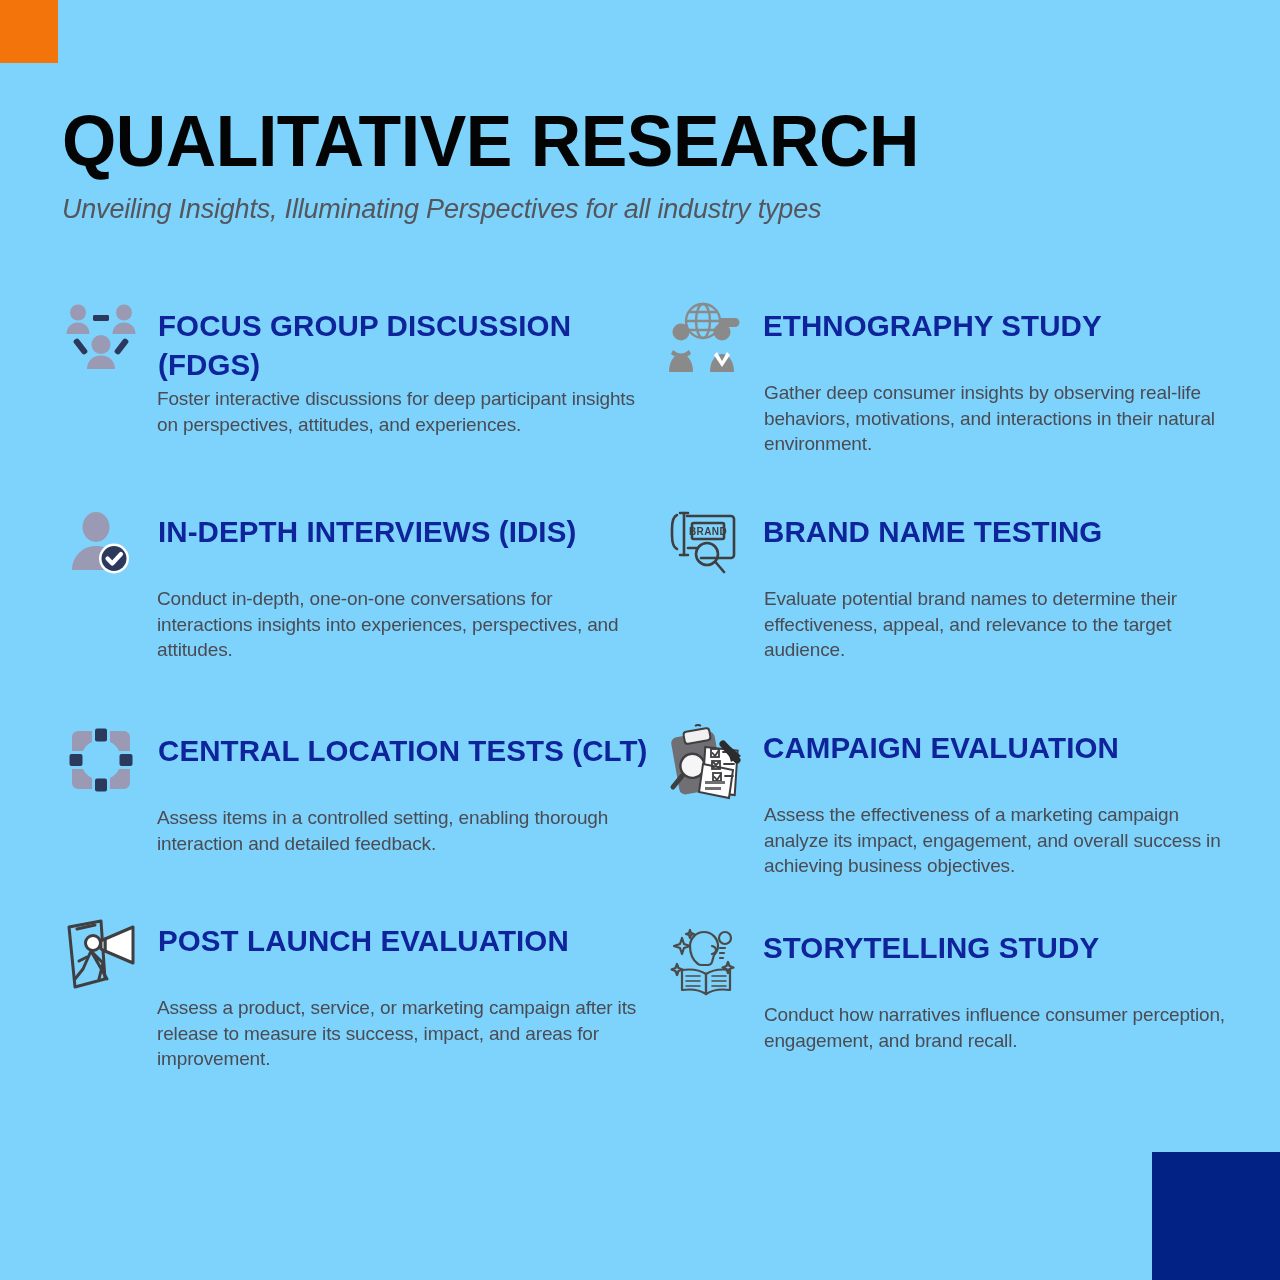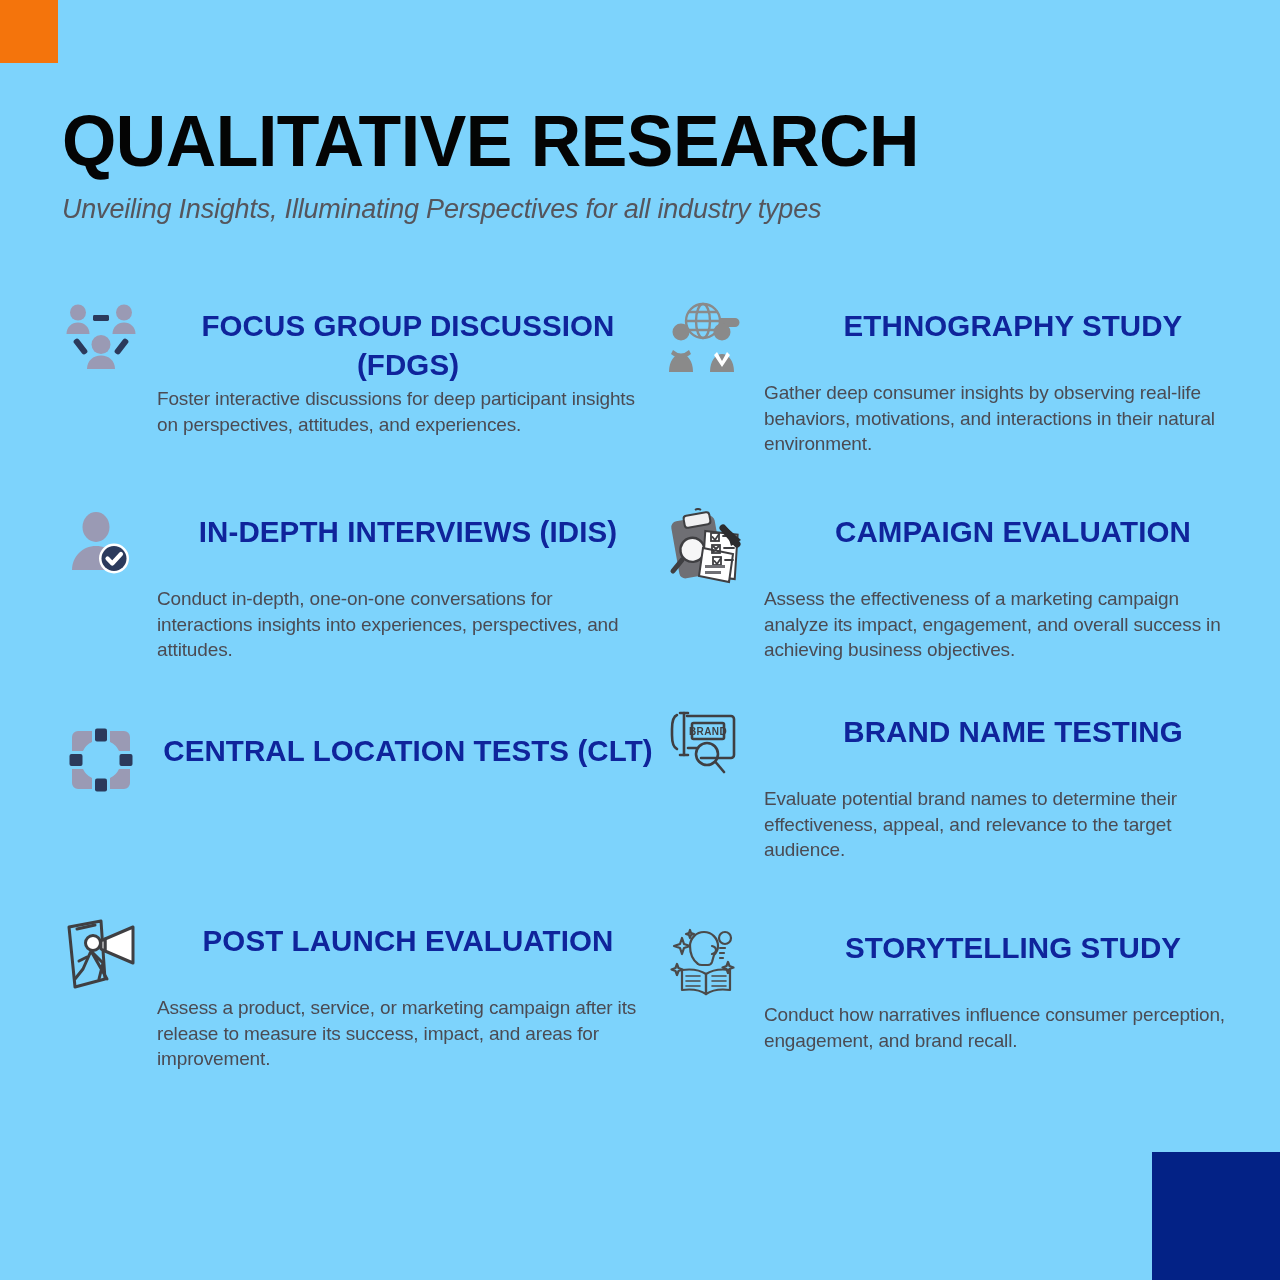--- a/index.html
+++ b/index.html
@@ -71,21 +71,20 @@
   }
   .col-left  { left: 58px;  width: 600px; }
   .col-right { left: 663px; width: 600px; }
 
   .item { position: relative; }
 
   .item-head {
     display: flex;
     align-items: flex-start;
     gap: 14px;
-    text-align: center;
   }
 
   .icon-box {
     flex: 0 0 auto;
     width: 86px;
     height: 78px;
     display: flex;
     align-items: flex-start;
     justify-content: center;
     padding-top: 2px;
@@ -186,20 +185,21 @@
               <g fill="#2b3a5c">
                 <rect x="27" y="1.5" width="12" height="13" rx="2"></rect>
                 <rect x="27" y="51.5" width="12" height="13" rx="2"></rect>
                 <rect x="1.5" y="27" width="13" height="12" rx="2"></rect>
                 <rect x="51.5" y="27" width="13" height="12" rx="2"></rect>
               </g>
             </svg>
           </div>
           <div class="item-title">CENTRAL LOCATION TESTS (CLT)</div>
         </div>
+        <div class="item-desc">Assess items in a controlled setting, enabling thorough interaction and detailed feedback.</div>
       </div>
 
       <div class="item">
         <div class="item-head">
           <div class="icon-box">
             <svg width="80" height="76" viewBox="0 0 80 76">
               <g fill="none" stroke="#3f3f42" stroke-width="3" stroke-linejoin="round" stroke-linecap="round">
                 <path d="M8 10 L40 4 L44 62 L14 70 Z"></path>
                 <path d="M16 12 L34 8"></path>
                 <circle cx="32" cy="26" r="7.5" fill="#ffffff"></circle>
@@ -235,20 +235,42 @@
                 <path d="M8 48 q8 7 16 0 l2 4 q-10 8 -20 0z"></path>
                 <circle cx="57" cy="30" r="8.5"></circle>
                 <path d="M45 70c0-11 5.4-18 12-18s12 7 12 18z"></path>
                 <path d="M52 50 l5 9 l5-9 l3 3 l-8 12 l-8-12z" fill="#ffffff"></path>
               </g>
             </svg>
           </div>
           <div class="item-title">ETHNOGRAPHY STUDY</div>
         </div>
         <div class="item-desc">Gather deep consumer insights by observing real-life behaviors, motivations, and interactions in their natural environment.</div>
+      </div>
+
+      <div class="item" style="height:216px">
+        <div class="item-head">
+          <div class="icon-box">
+            <svg width="80" height="70" viewBox="0 0 80 70">
+              <g fill="none" stroke="#3f3f42" stroke-width="2.6" stroke-linecap="round" stroke-linejoin="round">
+                <path d="M11 7 q-5 2 -5 14 v6 q0 12 5 14"></path>
+                <path d="M21 8 h44 a3 3 0 0 1 3 3 v36 a3 3 0 0 1 -3 3 h-30"></path>
+                <path d="M18 5 v42"></path>
+                <path d="M14 5 h8 M14 47 h8"></path>
+                <rect x="26" y="15" width="32" height="16" rx="1.5"></rect>
+                <path d="M22 40 h9"></path>
+                <circle cx="41" cy="46" r="11"></circle>
+                <path d="M49.5 54 L58 64"></path>
+              </g>
+              <text x="42" y="27" font-family="'Liberation Sans',sans-serif" font-size="10" font-weight="700" text-anchor="middle" fill="#3f3f42" letter-spacing="0.4">BRAND</text>
+            </svg>
+          </div>
+          <div class="item-title">BRAND NAME TESTING</div>
+        </div>
+        <div class="item-desc">Evaluate potential brand names to determine their effectiveness, appeal, and relevance to the target audience.</div>
       </div>
 
       <div class="item" style="height:200px">
         <div class="item-head">
           <div class="icon-box">
             <svg width="82" height="80" viewBox="0 0 82 80">
 
               <path d="M10 16 a6 6 0 0 1 6-6 h32 a6 6 0 0 1 6 6 v46 a6 6 0 0 1 -6 6 h-32 a6 6 0 0 1 -6 -6z" fill="#6f6f74" transform="rotate(-10 32 39)"></path>
               <rect x="19" y="6" width="26" height="12" rx="3" fill="#f0f0f2" stroke="#3f3f42" stroke-width="2" transform="rotate(-10 32 12)"></rect>
               <path d="M30 2 q3 -2 6 0" fill="none" stroke="#3f3f42" stroke-width="2"></path>
@@ -273,42 +295,20 @@
 
               <path d="M60 18 L76 32 L66 38 Z" fill="#2c2c2e"></path>
               <path d="M58 20 L72 36" stroke="#2c2c2e" stroke-width="7" stroke-linecap="round"></path>
             </svg>
           </div>
           <div class="item-title">CAMPAIGN EVALUATION</div>
         </div>
         <div class="item-desc">Assess the effectiveness of a marketing campaign analyze its impact, engagement, and overall success in achieving business objectives.</div>
       </div>
 
-      <div class="item" style="height:216px">
-        <div class="item-head">
-          <div class="icon-box">
-            <svg width="80" height="70" viewBox="0 0 80 70">
-              <g fill="none" stroke="#3f3f42" stroke-width="2.6" stroke-linecap="round" stroke-linejoin="round">
-                <path d="M11 7 q-5 2 -5 14 v6 q0 12 5 14"></path>
-                <path d="M21 8 h44 a3 3 0 0 1 3 3 v36 a3 3 0 0 1 -3 3 h-30"></path>
-                <path d="M18 5 v42"></path>
-                <path d="M14 5 h8 M14 47 h8"></path>
-                <rect x="26" y="15" width="32" height="16" rx="1.5"></rect>
-                <path d="M22 40 h9"></path>
-                <circle cx="41" cy="46" r="11"></circle>
-                <path d="M49.5 54 L58 64"></path>
-              </g>
-              <text x="42" y="27" font-family="'Liberation Sans',sans-serif" font-size="10" font-weight="700" text-anchor="middle" fill="#3f3f42" letter-spacing="0.4">BRAND</text>
-            </svg>
-          </div>
-          <div class="item-title">BRAND NAME TESTING</div>
-        </div>
-        <div class="item-desc">Evaluate potential brand names to determine their effectiveness, appeal, and relevance to the target audience.</div>
-      </div>
-
       <div class="item">
         <div class="item-head">
           <div class="icon-box">
             <svg width="76" height="76" viewBox="0 0 76 76">
               <g fill="none" stroke="#4a4a4a" stroke-width="2.2" stroke-linecap="round" stroke-linejoin="round">
 
                 <path d="M30 40 q-8 -6 -8 -18 a14 14 0 0 1 28 0 q0 5 -4 9 l-2 7 q-1 3 -4 3 h-6 q-3 0 -4 -1z"></path>
                 <path d="M44 22 q4 1 4 4 q0 3 -4 4"></path>
                 <circle cx="57" cy="14" r="6"></circle>
                 <path d="M52 24 h5 M52 29 h4 M52 34 h3"></path>

